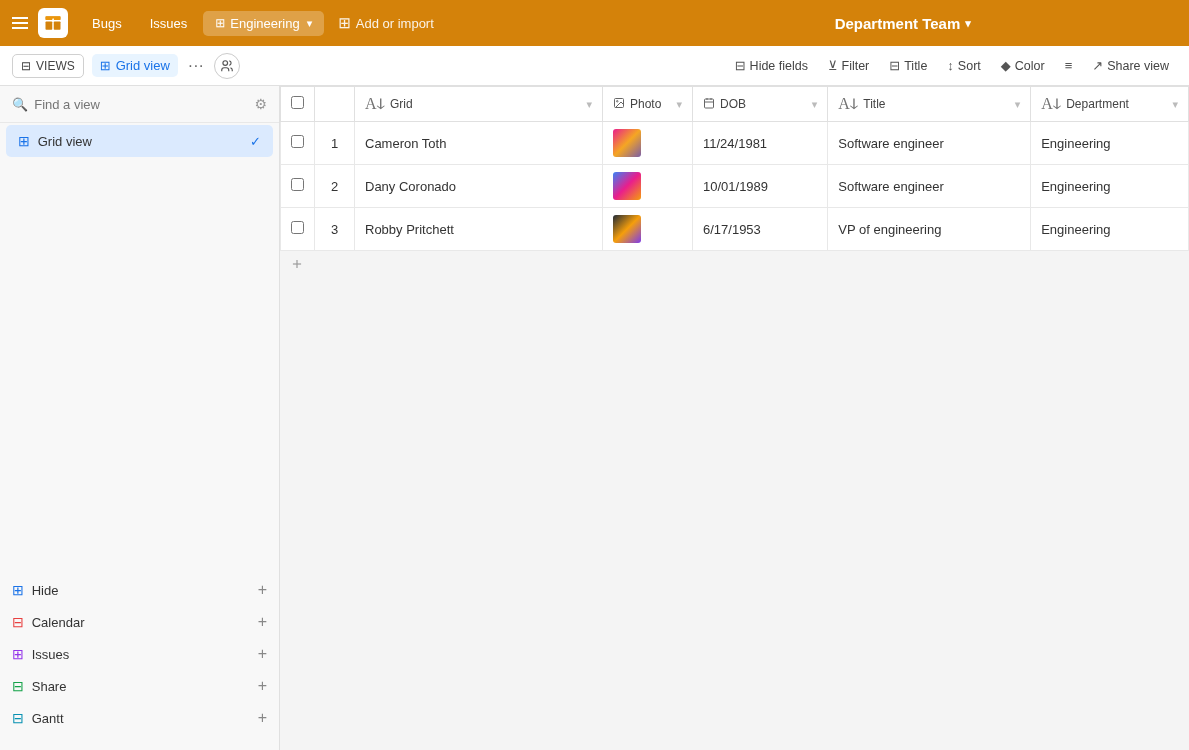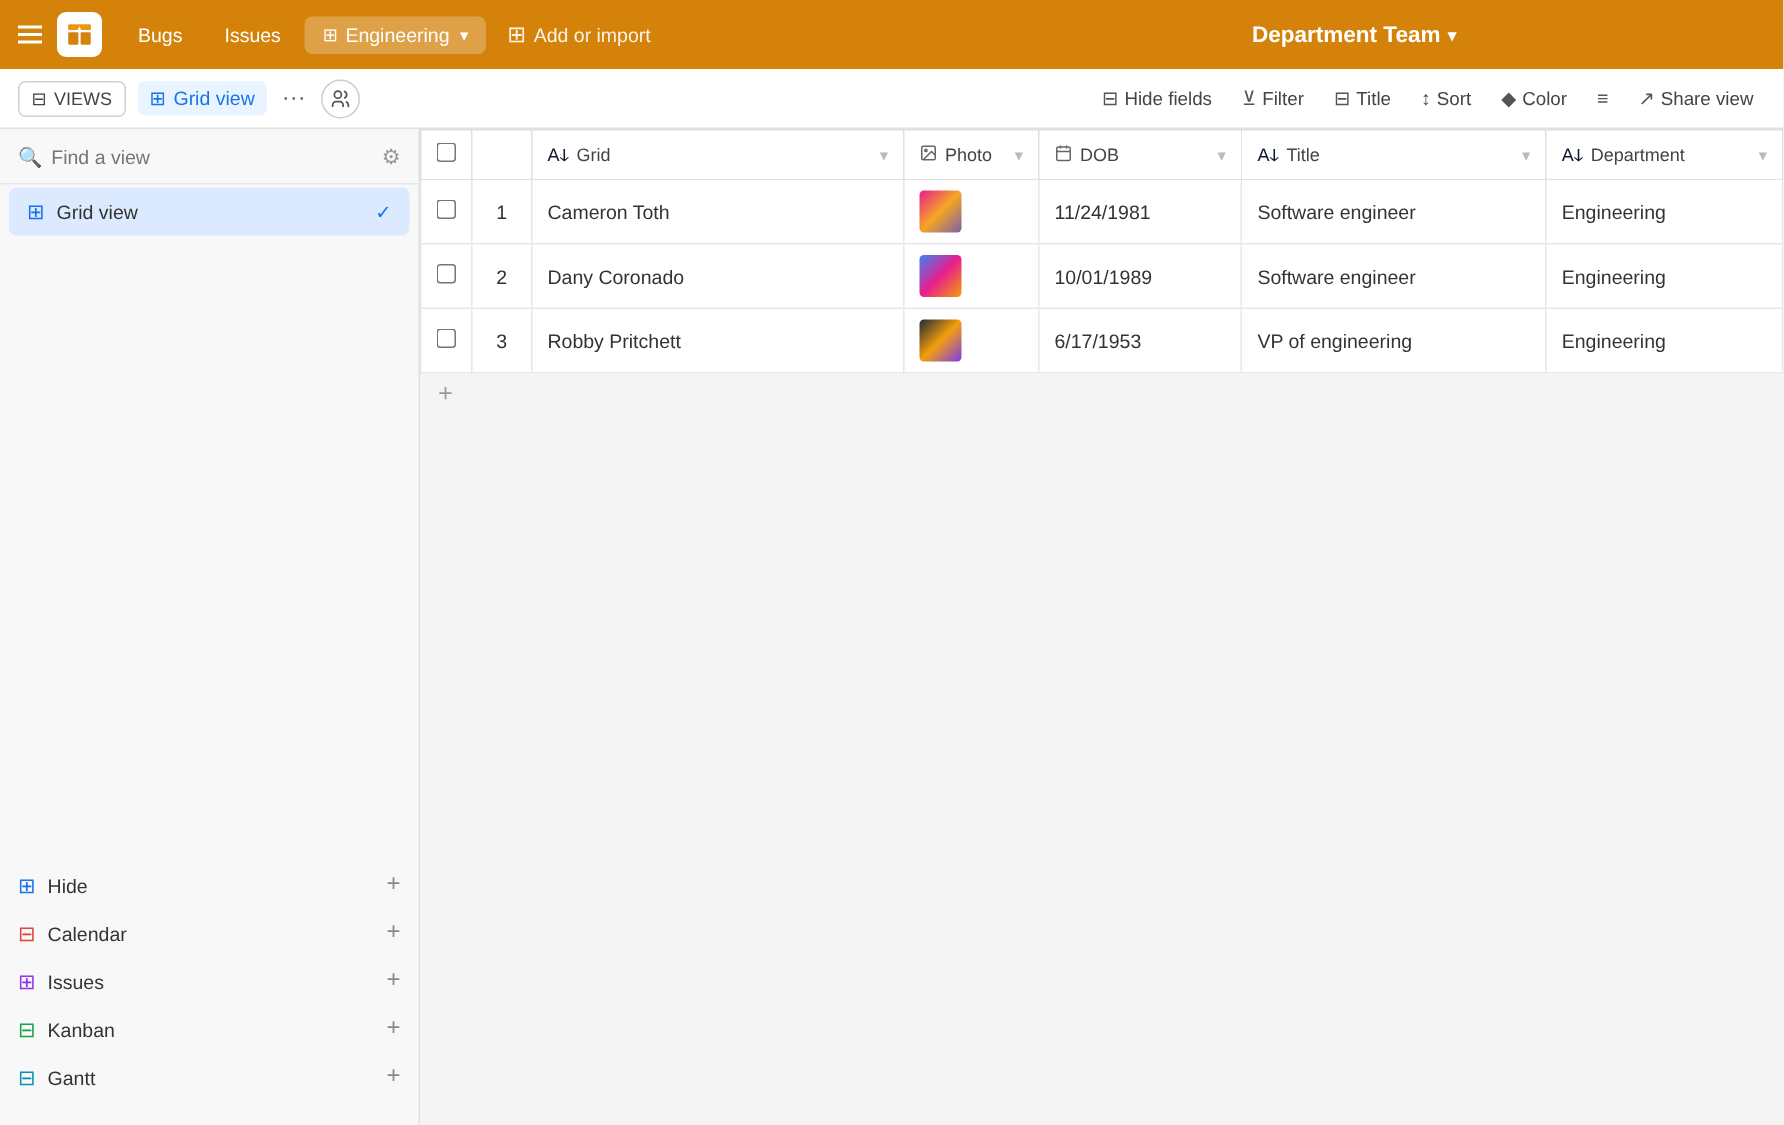--- a/index.html
+++ b/index.html
@@ -193,21 +193,21 @@
       font-size: 12px;
       font-weight: 500;
       color: #444;
       text-align: left;
       white-space: nowrap;
       position: sticky; top: 0; z-index: 10;
     }
     .data-table th .col-header {
       display: flex; align-items: center; gap: 5px;
     }
-    .data-table th .col-icon { font-size: 12px; color: #0f172a; }
+    .data-table th .col-icon { font-size: 16px; color: #737373; font-family: Liberation Serif, serif; }
     .data-table td {
       border: 1px solid #e8e8e8;
       padding: 7px 10px;
       font-size: 13px;
       color: #333;
       background: white;
       height: 34px;
     }
     .row-num {
       color: #999;
@@ -361,21 +361,21 @@
       <span>Calendar</span>
       <span class="plus">+</span>
     </div>
     <div class="sidebar-create-item">
       <span class="sidebar-create-icon gallery-icon">⊞</span>
       <span>Issues</span>
       <span class="plus">+</span>
     </div>
     <div class="sidebar-create-item">
       <span class="sidebar-create-icon kanban-icon">⊟</span>
-      <span>Kanban</span>
+      <span>Share</span>
       <span class="plus">+</span>
     </div>
     <div class="sidebar-create-item">
       <span class="sidebar-create-icon gantt-icon">⊟</span>
       <span>Gantt</span>
       <span class="plus">+</span>
     </div>
   </div>
 
   <div class="table-area">

